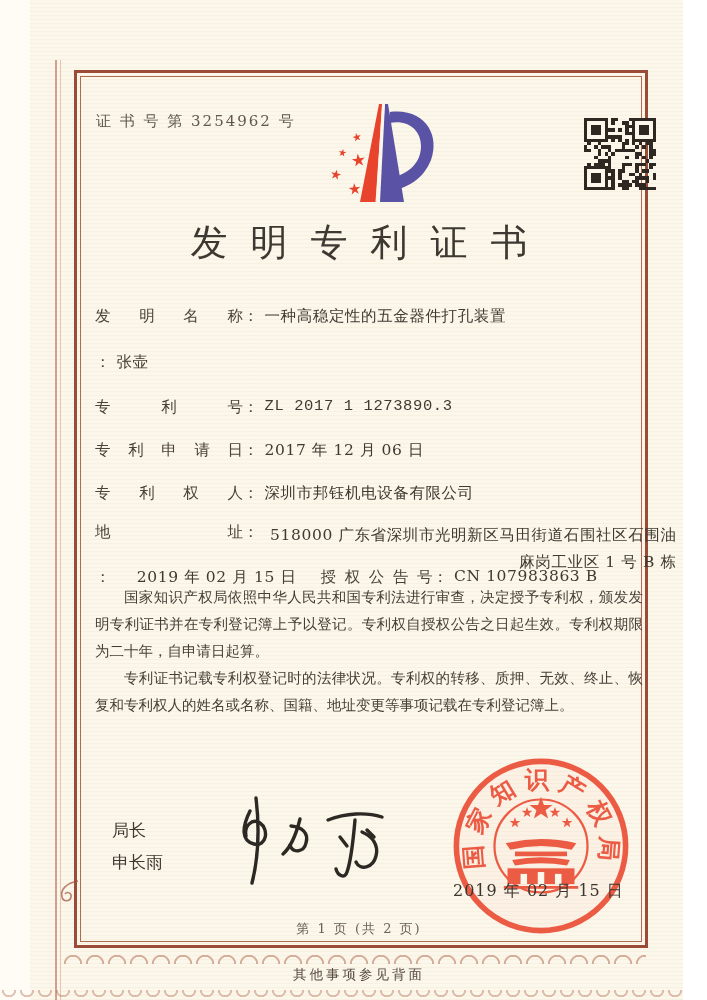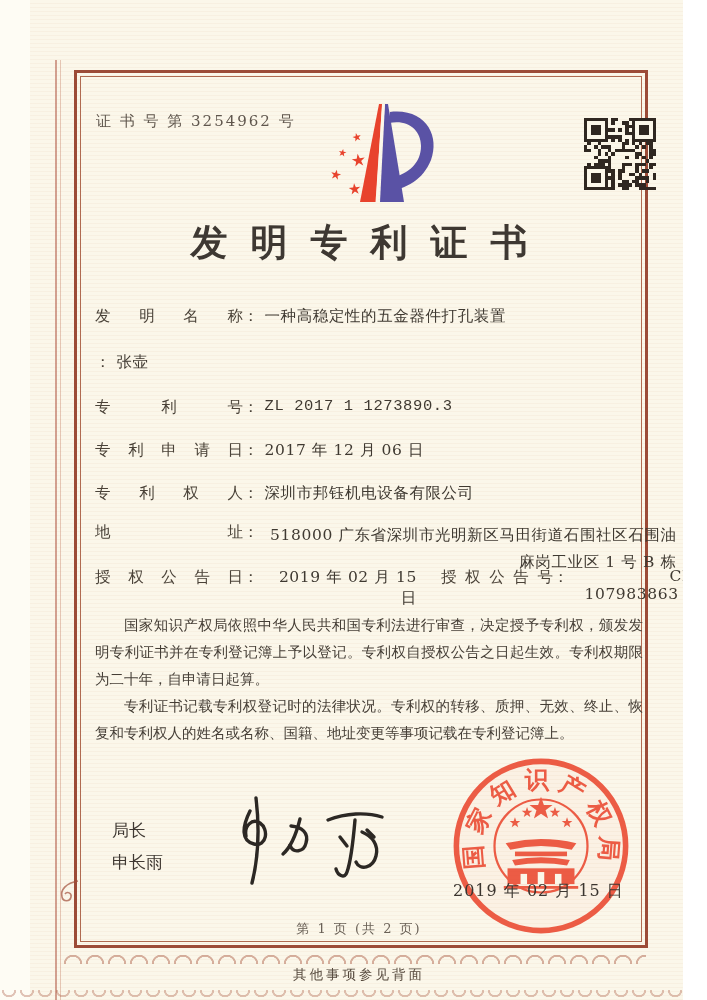--- a/index.html
+++ b/index.html
@@ -20,36 +20,36 @@
 
   .cert-number{position:absolute;left:96px;top:112px;font-size:15px;letter-spacing:2px;color:#5f564d;}
 
   .logo{position:absolute;left:318px;top:100px;width:140px;height:106px;}
   .logo .star{position:absolute;color:#e8432d;line-height:1;}
 
   .qr{position:absolute;left:584px;top:118px;width:72px;height:72px;}
 
   .title{
     position:absolute;left:76px;top:218px;width:566px;text-align:center;
-    font-size:37px;font-weight:700;color:#3e3832;letter-spacing:23px;text-indent:23px;
+    font-size:37px;font-weight:400;color:#3e3832;letter-spacing:23px;text-indent:23px;
   }
 
   .fields{position:absolute;left:95px;top:0;width:552px;font-size:15.5px;}
   .frow{position:absolute;display:flex;align-items:flex-start;white-space:nowrap;}
   .flabel{
     display:inline-block;width:148px;text-align:justify;text-align-last:justify;
     color:#4a4238;flex:0 0 148px;
   }
   .fcolon{color:#4a4238;margin-right:6px;}
   .fvalue{color:#3f3931;letter-spacing:.6px;white-space:normal;text-align:right;}
   .fvalue.addr{display:inline-block;width:412px;line-height:1.75;}
   .flabel.short{width:112px;flex:0 0 112px;}
 
   .body-text{
-    position:absolute;left:95px;top:612px;width:548px;
+    position:absolute;left:95px;top:584px;width:548px;
     font-size:14.5px;line-height:1.87;text-align:justify;color:#453e36;
   }
   .body-text p{margin:0;text-indent:2em;}
 
   .officer{position:absolute;left:112px;top:814px;font-size:17px;line-height:32px;color:#3f3832;}
   .signature{position:absolute;left:212px;top:793px;}
 
   .seal{position:absolute;left:443px;top:753px;width:196px;height:186px;}
   .seal-date{
     position:absolute;left:453px;top:881px;width:180px;font-size:16px;
@@ -267,21 +267,20 @@
       <span class="flabel">专利权人</span>
         <span class="fcolon">：</span>
       <span class="fvalue">深圳市邦钰机电设备有限公司</span>
     </div>
     <div class="frow" style="top:522px;">
       <span class="flabel">地址</span>
         <span class="fcolon">：</span>
       <span class="fvalue addr">518000 广东省深圳市光明新区马田街道石围社区石围油麻岗工业区 1 号 B 栋</span>
     </div>
     <div class="frow" style="top:567px;">
-      <span class="flabel">授权公告日</span>
         <span class="fcolon">：</span>
       <span class="fvalue" style="width:180px;display:inline-block;">2019 年 02 月 15 日</span>
       <span class="flabel short" style="margin-left:24px;">授权公告号</span>
         <span class="fcolon">：</span>
       <span class="fvalue">CN 107983863 B</span>
     </div>
   </div>
 
   <div class="body-text">
     <p>国家知识产权局依照中华人民共和国专利法进行审查，决定授予专利权，颁发发明专利证书并在专利登记簿上予以登记。专利权自授权公告之日起生效。专利权期限为二十年，自申请日起算。</p>

